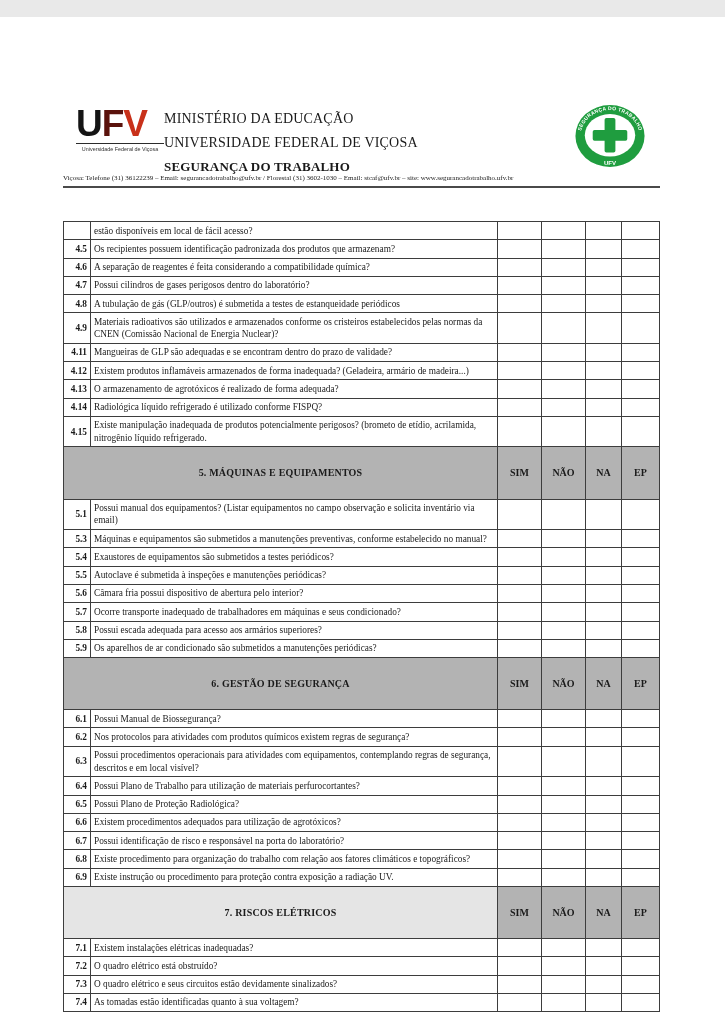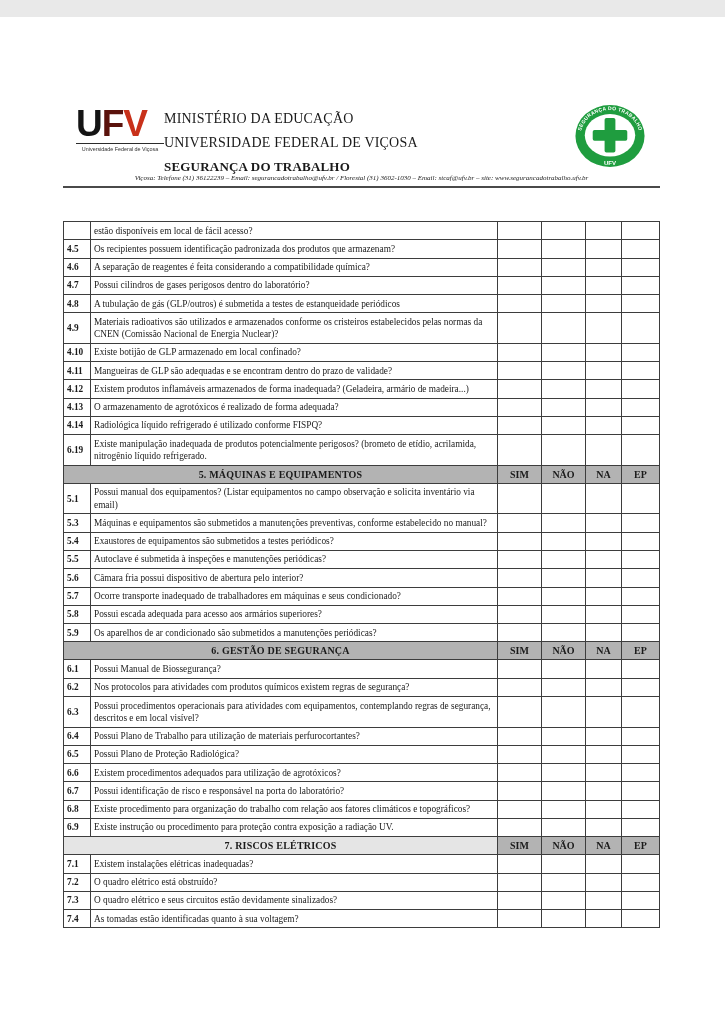--- a/index.html
+++ b/index.html
@@ -13,35 +13,35 @@
   .ufv-letters .u{color:#141414;}
   .ufv-letters .f{color:#5a120c;}
   .ufv-letters .v{color:#c8311a;}
   .ufv-caption{border-top:1.5px solid #2b2b2b;margin-top:2px;padding-top:1.5px;
                font-family:"Liberation Sans", sans-serif;font-size:5.4px;color:#333;
                text-align:center;white-space:nowrap;}
   .header-text{position:absolute;left:164px;top:94px;}
   .header-text .h-line{font-size:14px;margin-bottom:8px;letter-spacing:0.2px;}
   .header-text .h-line.bold{font-weight:bold;font-size:13px;}
   .badge{position:absolute;left:574px;top:85px;}
-  .contact-line{position:absolute;left:63px;top:157px;width:597px;text-align:center;
-                font-style:italic;font-size:7px;color:#222;white-space:nowrap;}
+  .contact-line{position:absolute;left:63px;top:157px;width:597px;text-align:left;
+                font-size:7px;color:#222;white-space:nowrap;}
   .header-rule{position:absolute;left:63px;top:169px;width:597px;height:0;
                border-top:2px solid #4a4a4a;}
 
   
   table.checklist{position:absolute;left:63px;top:204px;width:597px;border-collapse:collapse;
                   table-layout:fixed;border:1.5px solid #2b2b2b;}
   table.checklist td{border:1px solid #3d3d3d;font-size:9.3px;line-height:1.32;
                      vertical-align:middle;padding:2.5px 3px;}
-  td.num{text-align:left;font-weight:bold;padding:2.5px 1px;}
+  td.num{text-align:right;font-weight:bold;padding:2.5px 1px;}
   td.q{padding-left:5px;padding-right:3px;}
   td.chk{background:#fff;}
   tr.sec td{background:#b3b3b3;font-weight:bold;text-align:center;font-size:10px;
-            padding:2px 1px;}
+            padding:19px 1px;}
   td.sec-title{letter-spacing:0.2px;}
 
   
   .footer-bar{position:absolute;left:63px;top:1007px;width:597px;height:14px;}
 </style>
 </head>
 <body>
 
 <div class="page">
 
@@ -125,28 +125,20 @@
         </tr>
         <tr>
           <td class="num">4.9</td>
           <td class="q">Materiais radioativos são utilizados e armazenados conforme os cristeiros estabelecidos pelas normas da CNEN (Comissão Nacional de Energia Nuclear)?</td>
           <td class="chk"></td>
           <td class="chk"></td>
           <td class="chk"></td>
           <td class="chk"></td>
         </tr>
         <tr>
-          <td class="num">4.10</td>
-          <td class="q">Existe botijão de GLP armazenado em local confinado?</td>
-          <td class="chk"></td>
-          <td class="chk"></td>
-          <td class="chk"></td>
-          <td class="chk"></td>
-        </tr>
-        <tr>
           <td class="num">4.11</td>
           <td class="q">Mangueiras de GLP são adequadas e se encontram dentro do prazo de validade?</td>
           <td class="chk"></td>
           <td class="chk"></td>
           <td class="chk"></td>
           <td class="chk"></td>
         </tr>
         <tr>
           <td class="num">4.12</td>
           <td class="q">Existem produtos inflamáveis armazenados de forma inadequada? (Geladeira, armário de madeira...)</td>
@@ -165,21 +157,21 @@
         </tr>
         <tr>
           <td class="num">4.14</td>
           <td class="q">Radiológica líquido refrigerado é utilizado conforme FISPQ?</td>
           <td class="chk"></td>
           <td class="chk"></td>
           <td class="chk"></td>
           <td class="chk"></td>
         </tr>
         <tr>
-          <td class="num">6.19</td>
+          <td class="num">4.15</td>
           <td class="q">Existe manipulação inadequada de produtos potencialmente perigosos? (brometo de etídio, acrilamida, nitrogênio líquido refrigerado.</td>
           <td class="chk"></td>
           <td class="chk"></td>
           <td class="chk"></td>
           <td class="chk"></td>
         </tr>
         <tr class="sec">
           <td colspan="2" class="sec-title" style="background: rgb(179, 179, 179);">5. MÁQUINAS E EQUIPAMENTOS</td>
           <td style="background: rgb(179, 179, 179);">SIM</td>
           <td style="background: rgb(179, 179, 179);">NÃO</td>

